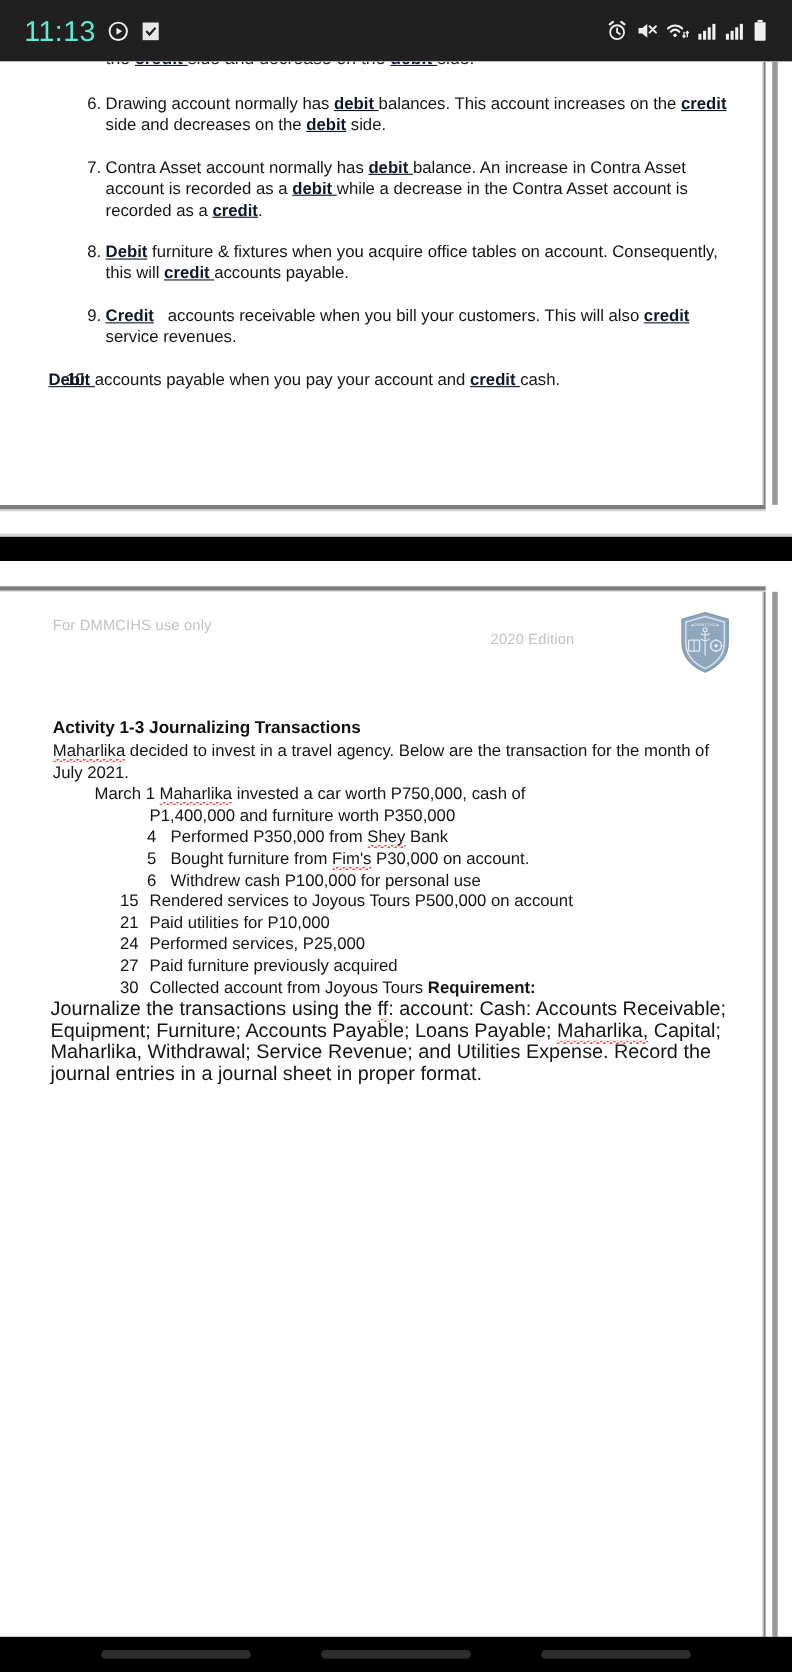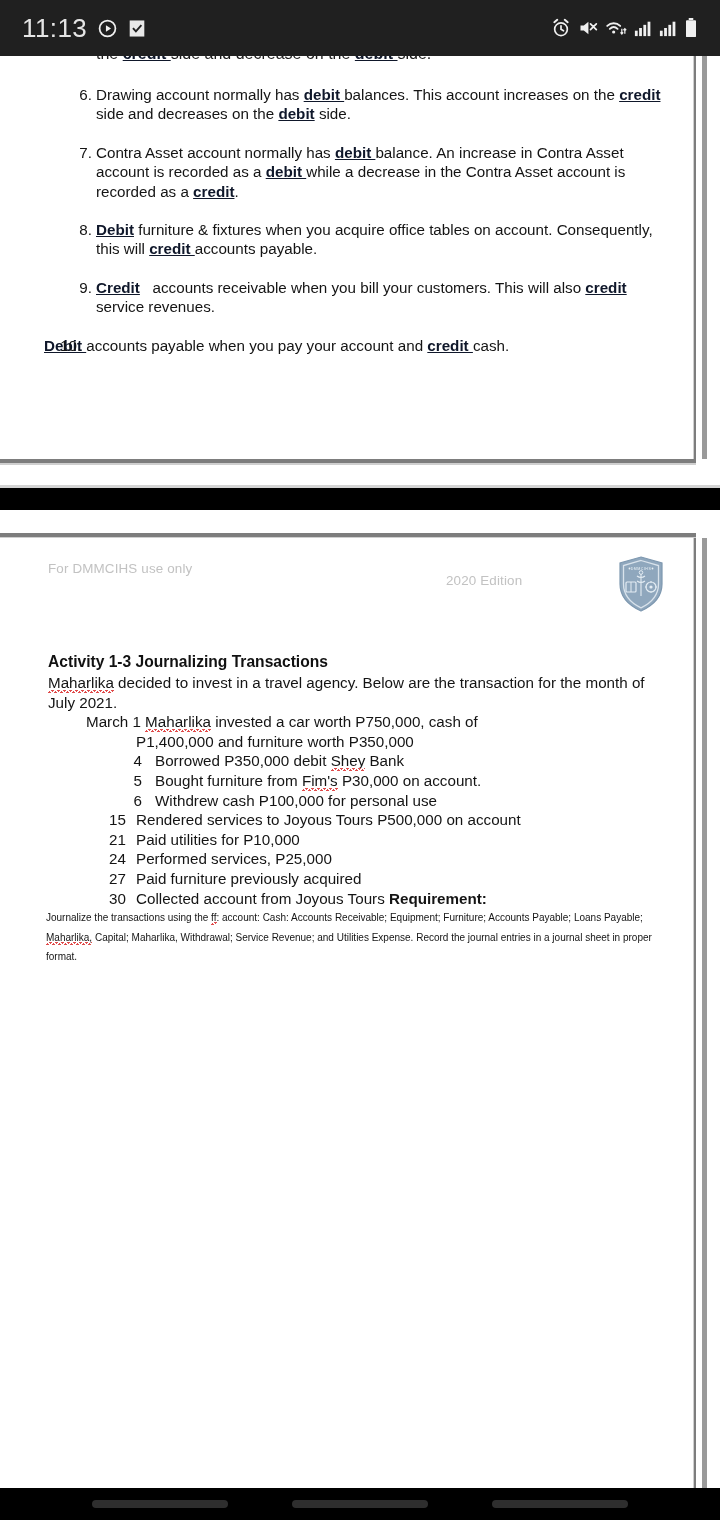--- a/index.html
+++ b/index.html
@@ -11,21 +11,21 @@
   }
   #screen{ position:relative; width:720px; height:1520px; background:#ffffff; }
 
   
   .status-bar{
     position:absolute; top:0; left:0; width:720px; height:56px;
     background:#202020; display:flex; align-items:center;
     padding:0 22px; color:#f2f2f2;
   }
   .sb-left{ display:flex; align-items:center; gap:11px; }
-  .sb-time{ font-size:26px; letter-spacing:.4px; color:#e5e5e5; font-weight:400;text-align:right; }
+  .sb-time{ font-size:26px; letter-spacing:.4px; color:#5eead4; font-weight:400;text-align:right; }
   .sb-right{ margin-left:auto; display:flex; align-items:center; gap:7px; }
   .ic{ display:inline-flex; align-items:center; justify-content:center; }
 
   
   .doc-viewport{
     position:absolute; top:56px; left:0; width:720px; height:1432px;
     background:#ffffff; overflow:hidden;
   }
 
   
@@ -118,21 +118,21 @@
   .tx-first{ padding-left:38px; }
   .tx-first2{ padding-left:88px; }
   .tx-ind{ padding-left:66px; }
   .tx-ind .d{ width:28px; }
   .tx-ind .t{ padding-left:13px; }
   .tx-ind2{ padding-left:50px; }
   .tx-ind2 .d{ width:28px; }
   .tx-ind2 .t{ padding-left:10px; }
 
   .req-para{
-    font-size:10px; line-height:19.6px; color:#141414;
+    font-size:18px; line-height:19.6px; color:#141414;
     margin-left:-2px; margin-top:0px; text-align:left;
   }
   .b{ font-weight:bold; }
 
   
   .nav-bar{
     position:absolute; bottom:0; left:0; width:720px; height:32px;
     background:#000000; display:flex; align-items:center; justify-content:space-around;
     padding:0 60px;
   }
@@ -300,21 +300,21 @@
               <span class="d">March 1</span>
               <span class="t">&nbsp;<span class="sp">Maharlika</span><span> invested a car worth P750,000, cash of</span></span>
             </div>
 
             <div class="tx-row tx-first2">
               <span class="t">P1,400,000 and furniture worth P350,000</span>
             </div>
 
             <div class="tx-row tx-ind">
               <span class="d">4</span>
-              <span class="t"><span>Borrowed P350,000 debit </span><span class="sp">Shey</span><span> Bank</span></span>
+              <span class="t"><span>Performed P350,000 from </span><span class="sp">Shey</span><span> Bank</span></span>
             </div>
 
             <div class="tx-row tx-ind">
               <span class="d">5</span>
               <span class="t"><span>Bought furniture from </span><span class="sp">Fim's</span><span> P30,000 on account.</span></span>
             </div>
 
             <div class="tx-row tx-ind">
               <span class="d">6</span>
               <span class="t">Withdrew cash P100,000 for personal use</span>

